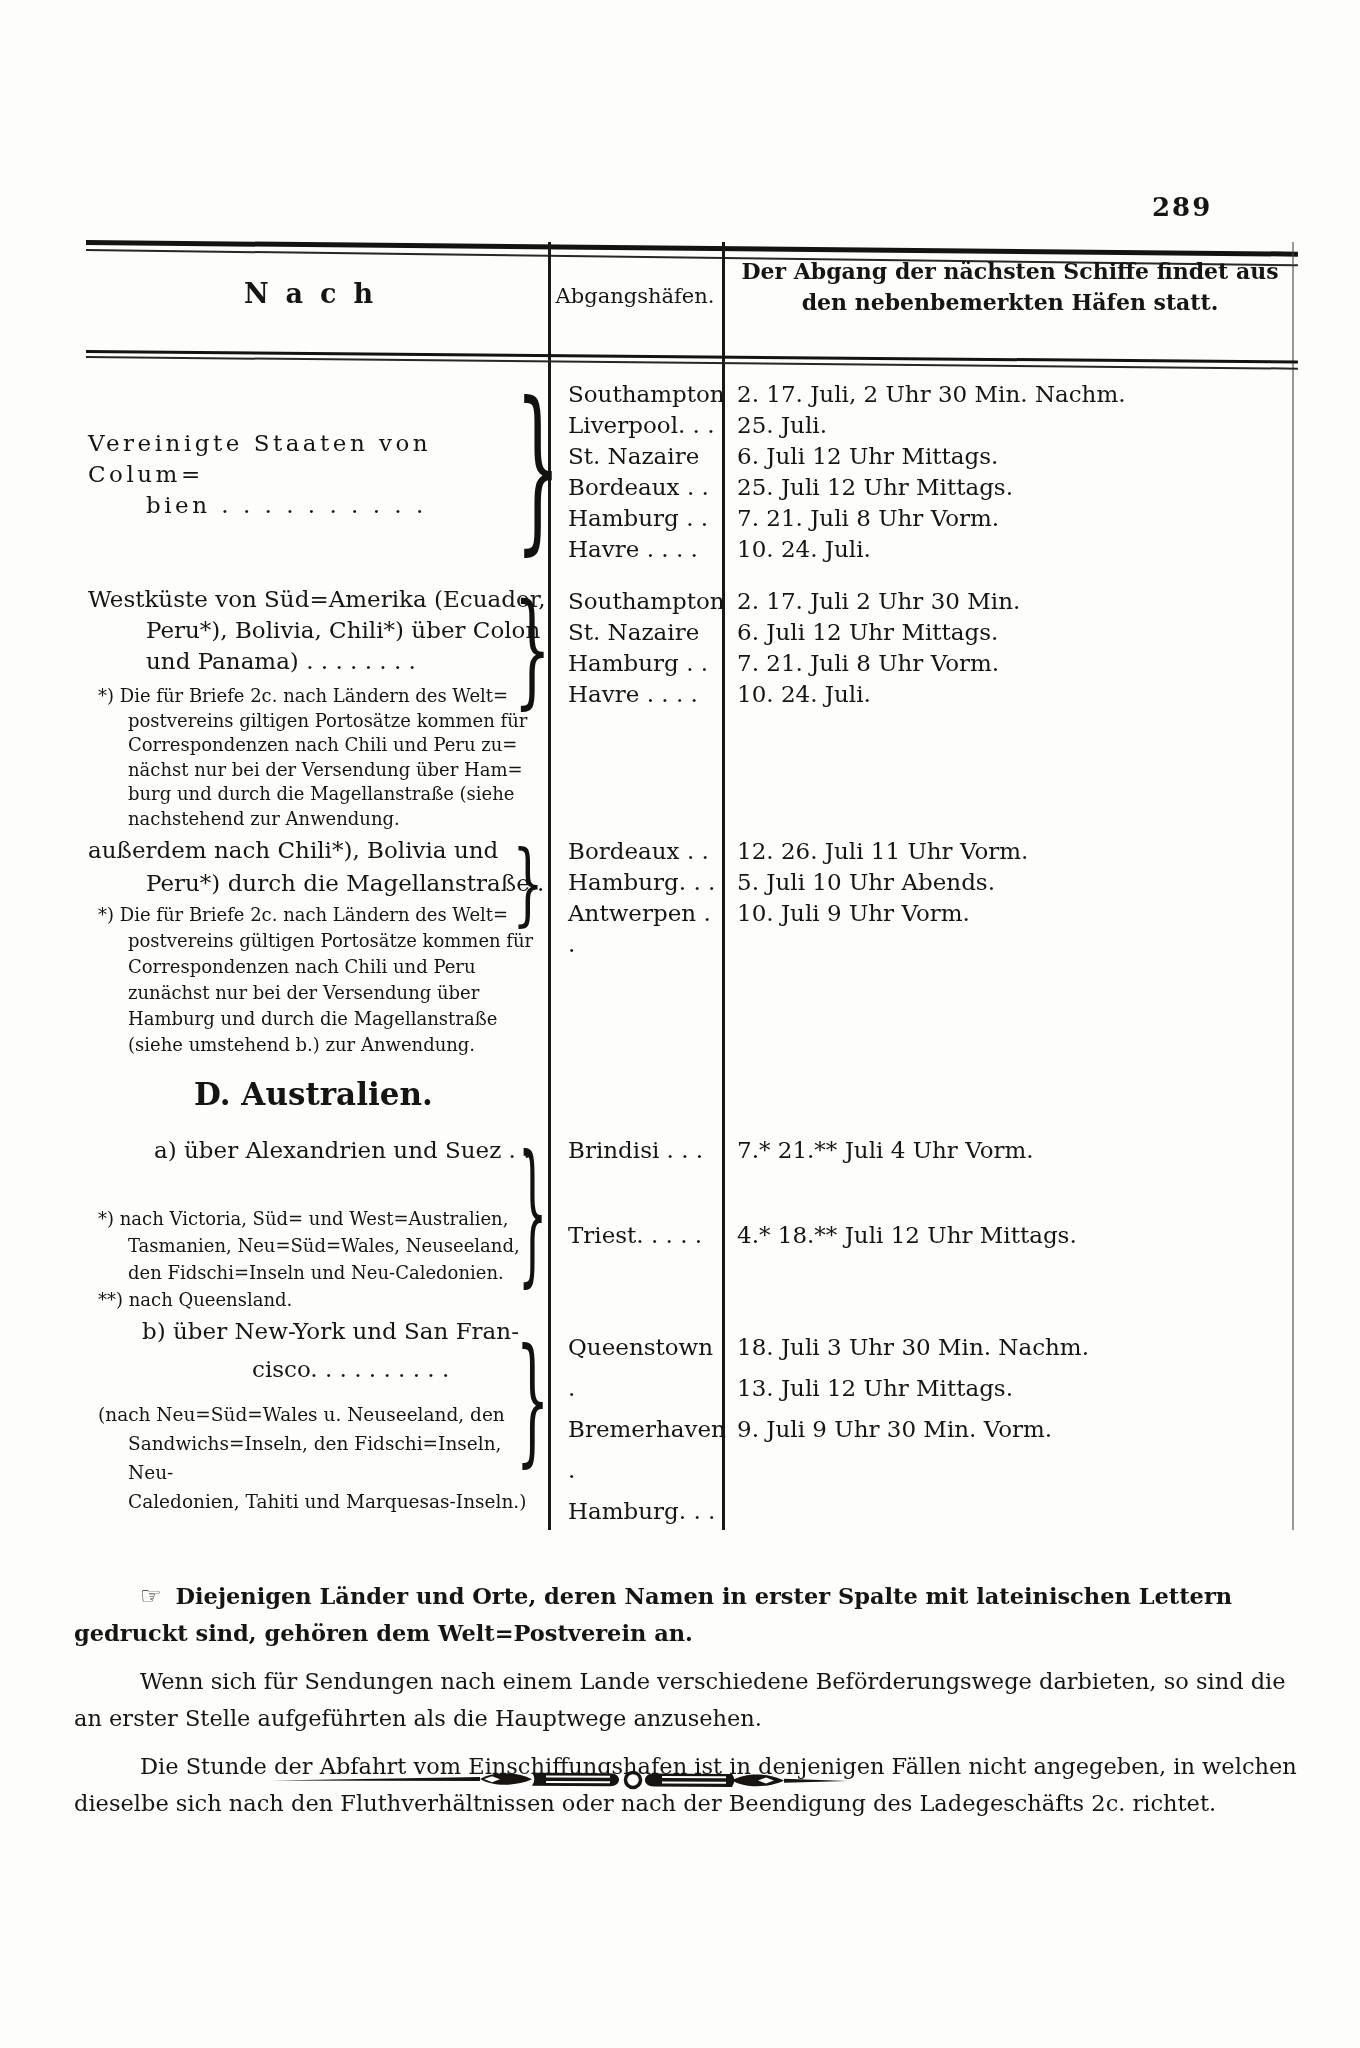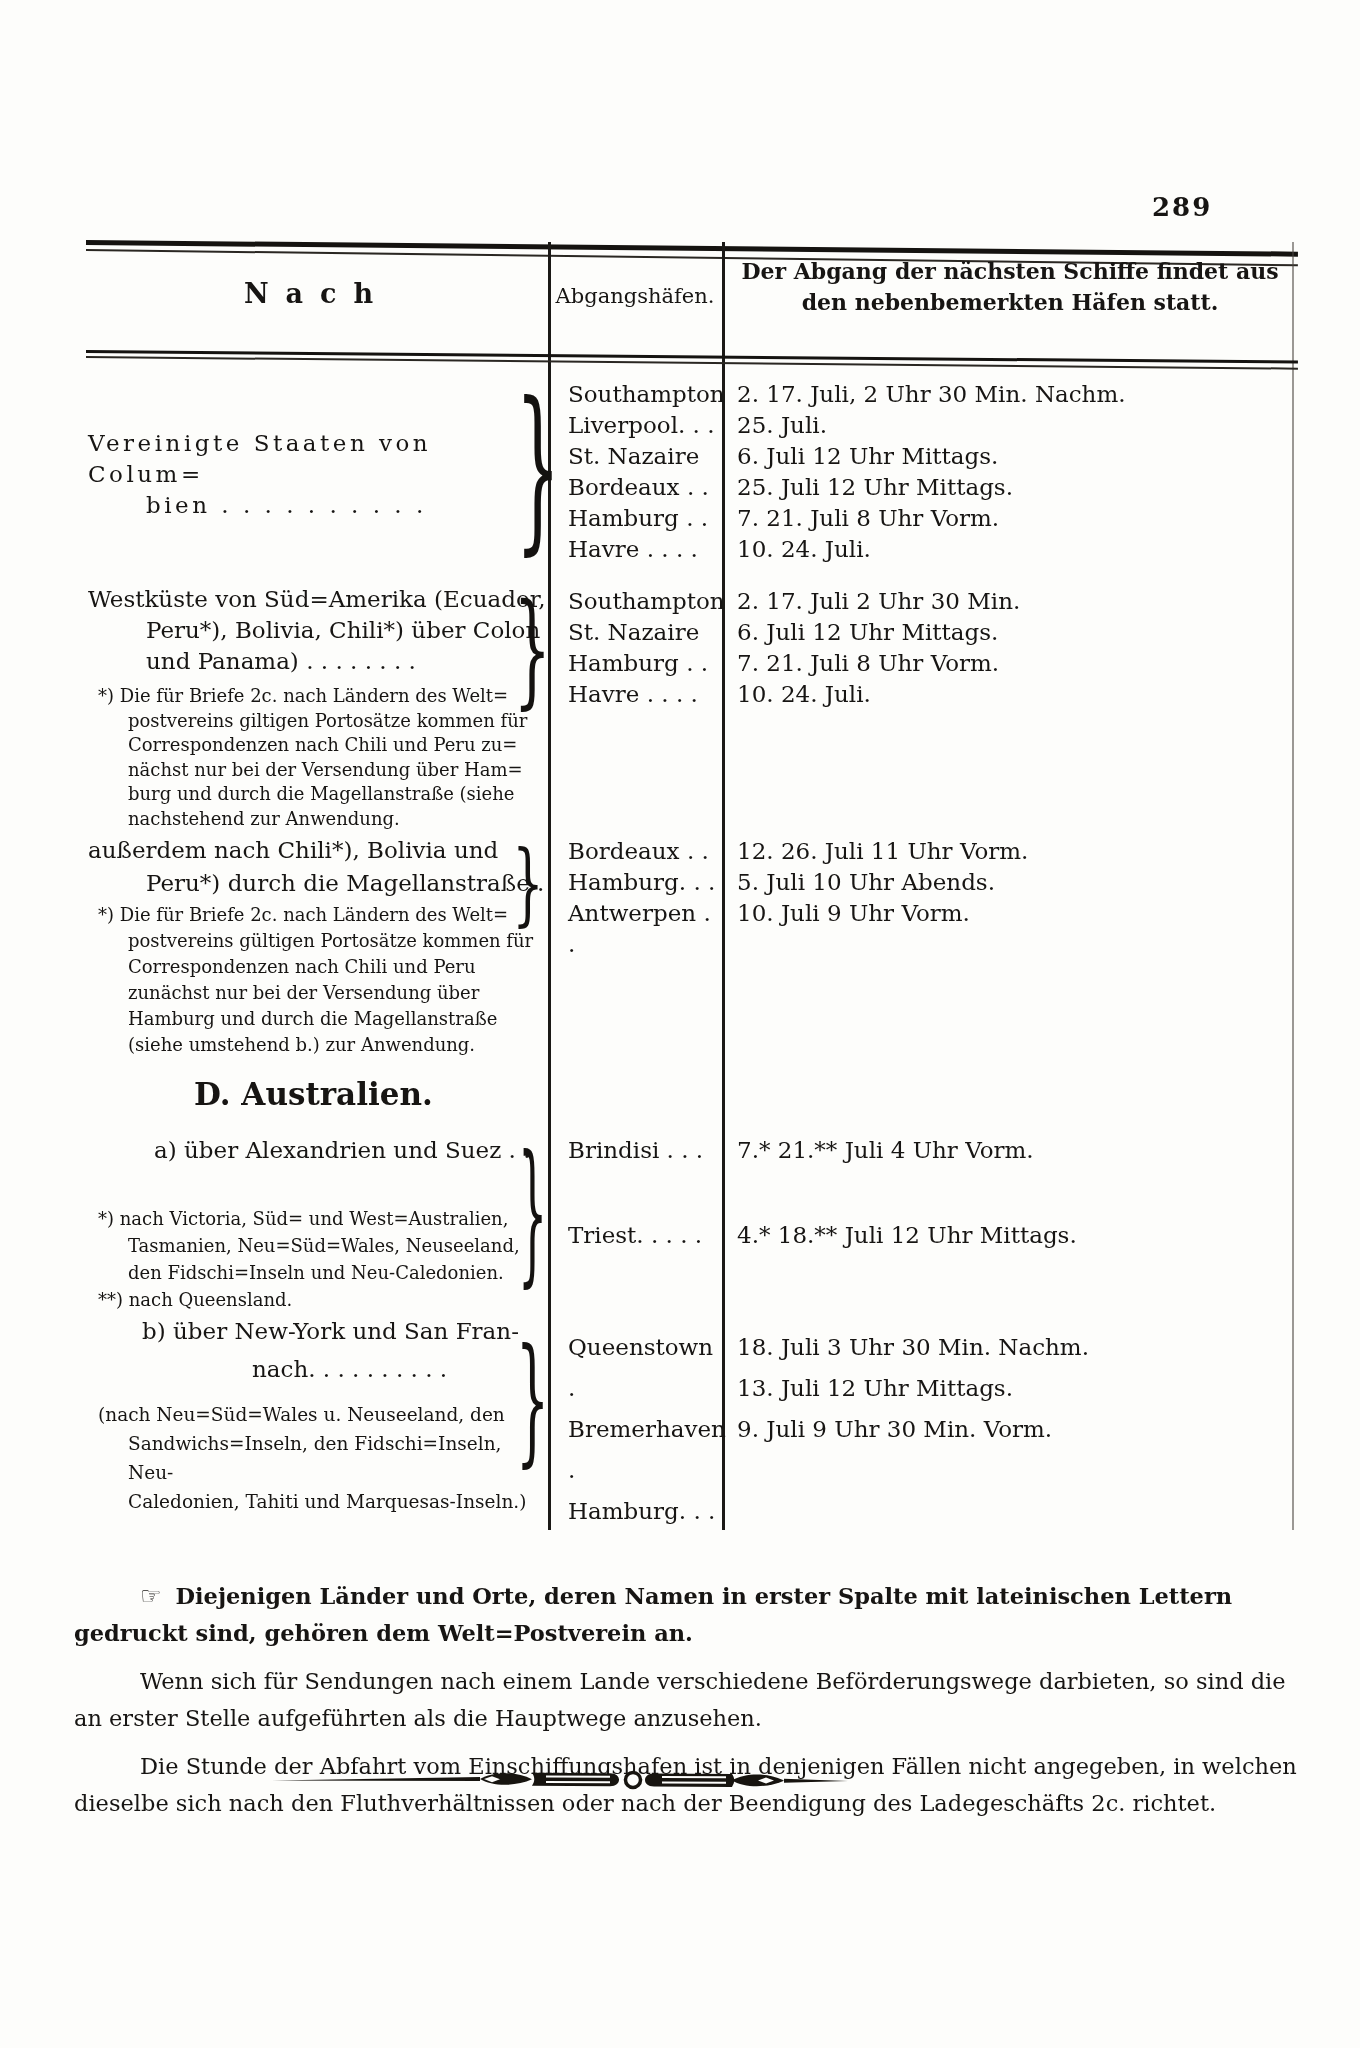--- a/index.html
+++ b/index.html
@@ -241,21 +241,21 @@
       <div class="cell times">
         <div>7.* 21.** Juli 4 Uhr Vorm.</div>
         <div class="gap2">4.* 18.** Juli 12 Uhr Mittags.</div>
       </div>
     </div>
 
     <div class="row rB">
       <div class="cell dest">
         <div class="dest-lines">
           <div class="dl">b) über New-York und San Fran-</div>
-          <div class="dl cont">nach. . . . . . . . . .</div>
+          <div class="dl cont">cisco. . . . . . . . . .</div>
         </div>
         <div class="fn">
           <div class="fnl first">(nach Neu=Süd=Wales u. Neuseeland, den</div>
           <div class="fnl">Sandwichs=Inseln, den Fidschi=Inseln, Neu-</div>
           <div class="fnl">Caledonien, Tahiti und Marquesas-Inseln.)</div>
         </div>
         <span class="brace">}</span>
       </div>
       <div class="cell ports">
         <div>Queenstown .</div>

